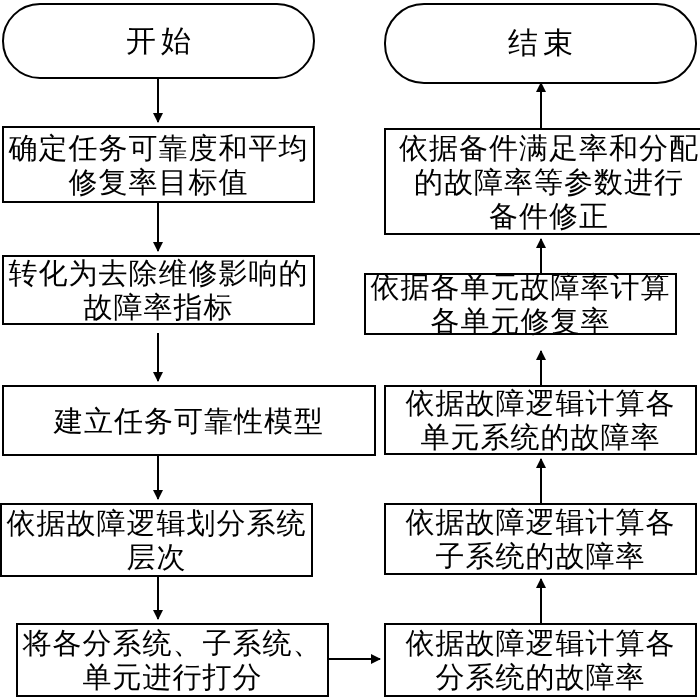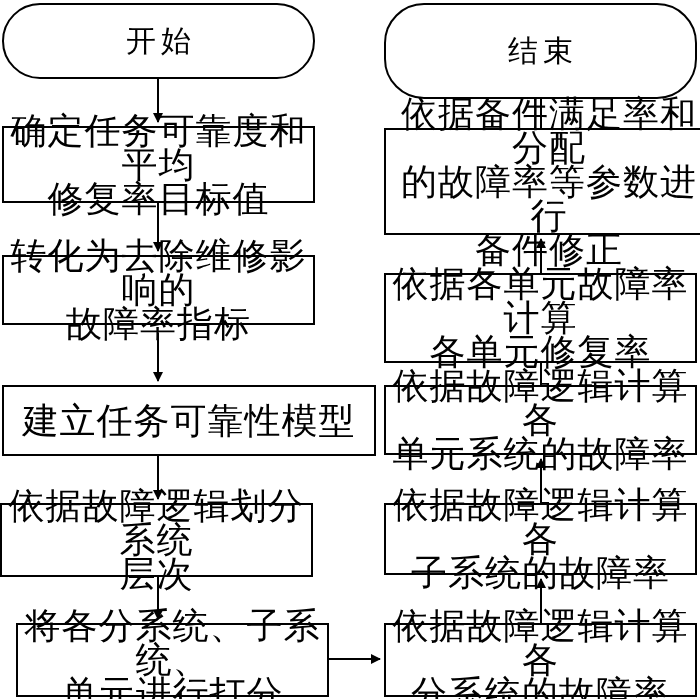--- a/index.html
+++ b/index.html
@@ -10,21 +10,21 @@
     overflow:hidden;
     padding-left:12px;
   }
   .node{
     position:absolute;box-sizing:border-box;
     border:2px solid var(--stroke);background:var(--fill);
     display:flex;align-items:center;justify-content:center;
     text-align:center;
   }
   .terminator{border-radius:40px;font-size:30px;letter-spacing:5px;text-indent:5px;}
-  .process{font-size:36px;line-height:34px;letter-spacing:1px;}
+  .process{font-size:29px;line-height:34px;letter-spacing:1px;}
   .label{white-space:pre-line;display:block;}
   svg.edges{position:absolute;left:0;top:0;pointer-events:none;}
   svg.edges line{stroke:var(--stroke);stroke-width:2;}
   svg.edges .ah{fill:var(--stroke);}
 </style>
 </head>
 <body>
 
 <div class="stage">
 
@@ -71,31 +71,31 @@
   <div class="node process" style="left:0;top:503px;width:313px;height:74px">
     <span class="label">依据故障逻辑划分系统
 层次</span>
   </div>
 
   <div class="node process" style="left:16px;top:623px;width:313px;height:74px">
     <span class="label">将各分系统、子系统、
 单元进行打分</span>
   </div>
 
-  <div class="node terminator" style="left:384px;top:3px;width:313px;height:96px">
+  <div class="node terminator" style="left:384px;top:3px;width:313px;height:81px">
     <span class="label">结束</span>
   </div>
 
   <div class="node process" style="left:384px;top:128px;width:330px;height:107px">
     <span class="label">依据备件满足率和分配
 的故障率等参数进行
 备件修正</span>
   </div>
 
-  <div class="node process" style="left:384px;top:273px;width:313px;height:90px">
+  <div class="node process" style="left:364px;top:273px;width:313px;height:62px">
     <span class="label">依据各单元故障率计算
 各单元修复率</span>
   </div>
 
   <div class="node process" style="left:384px;top:385px;width:313px;height:70px">
     <span class="label">依据故障逻辑计算各
 单元系统的故障率</span>
   </div>
 
   <div class="node process" style="left:384px;top:503px;width:313px;height:72px">

